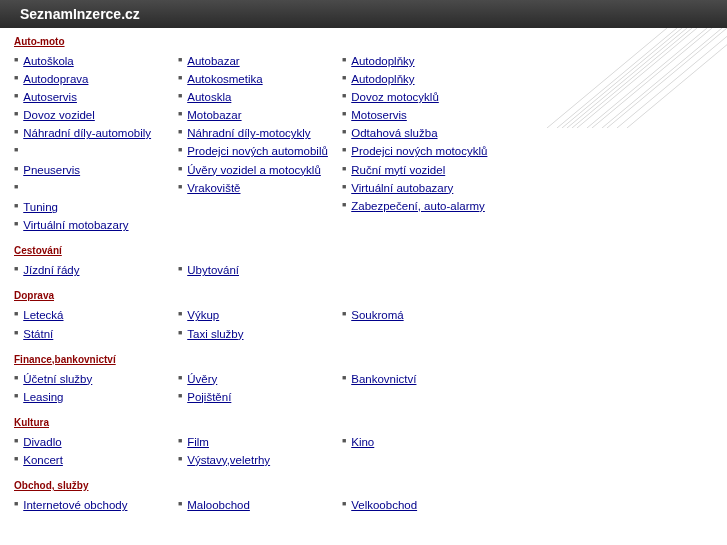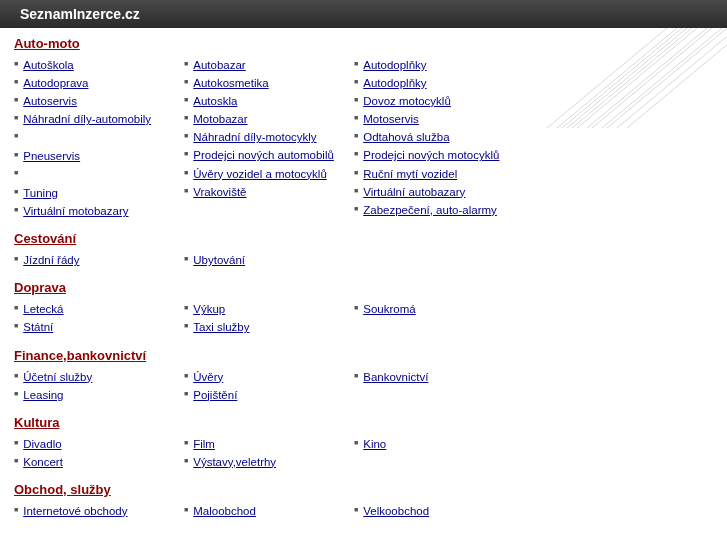--- a/index.html
+++ b/index.html
@@ -39,31 +39,31 @@
       height: 100px;
       overflow: hidden;
       pointer-events: none;
     }
 
     .category-section {
       margin-bottom: 10px;
     }
 
     .category-title {
-      font-size: 13px;
+      font-size: 10px;
       font-weight: bold;
       color: #8b0000;
       text-decoration: underline;
       margin-bottom: 6px;
       display: block;
     }
 
     .columns-wrapper {
       display: flex;
-      gap: 10px;
+      gap: 4px;
     }
 
     .col {
       min-width: 160px;
       flex: 0 0 auto;
     }
 
     .col ul {
       list-style: none;
       padding: 0;
@@ -129,20 +129,23 @@
               <li>
                 <a href="#">Autoškola</a>
               </li>
               <li>
                 <a href="#">Autodoprava</a>
               </li>
               <li>
                 <a href="#">Autoservis</a>
               </li>
               <li>
+                <a href="#">Dovoz vozidel</a>
+              </li>
+              <li>
                 <a href="#">Náhradní díly-automobily</a>
               </li>
               <li style="list-style: none; margin-bottom: 2px;">&nbsp;</li>
               <li>
                 <a href="#">Pneuservis</a>
               </li>
               <li style="list-style: none; margin-bottom: 2px;">&nbsp;</li>
               <li>
                 <a href="#">Tuning</a>
               </li>

